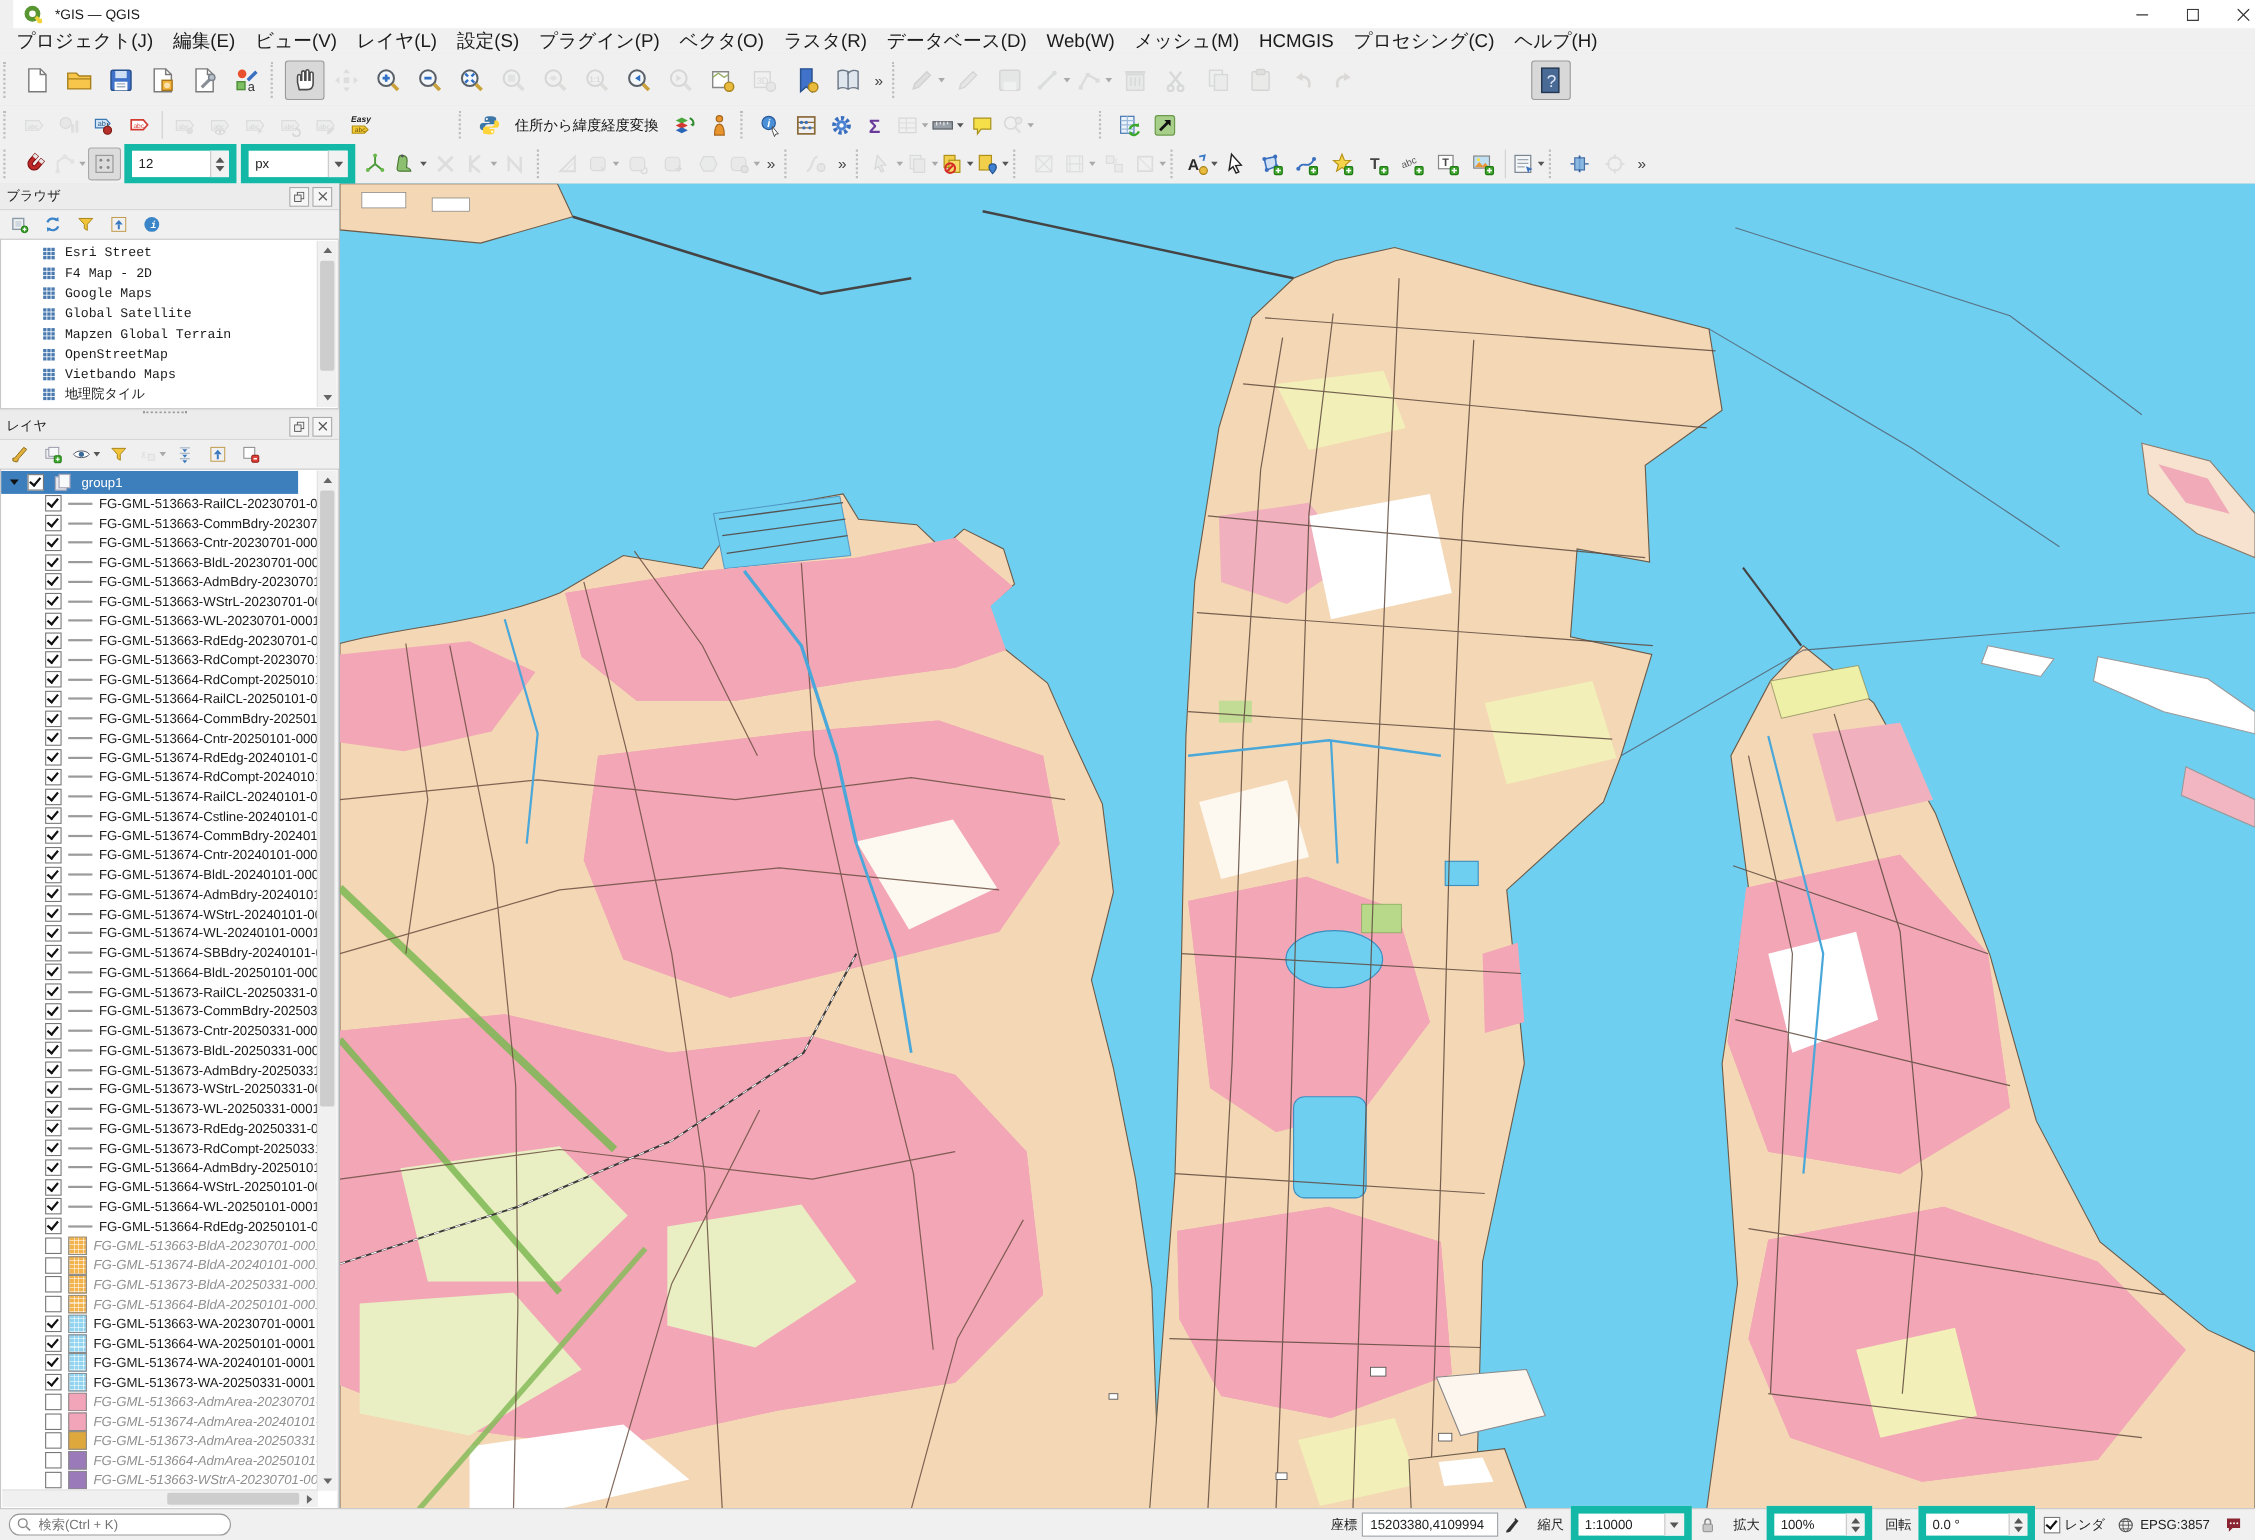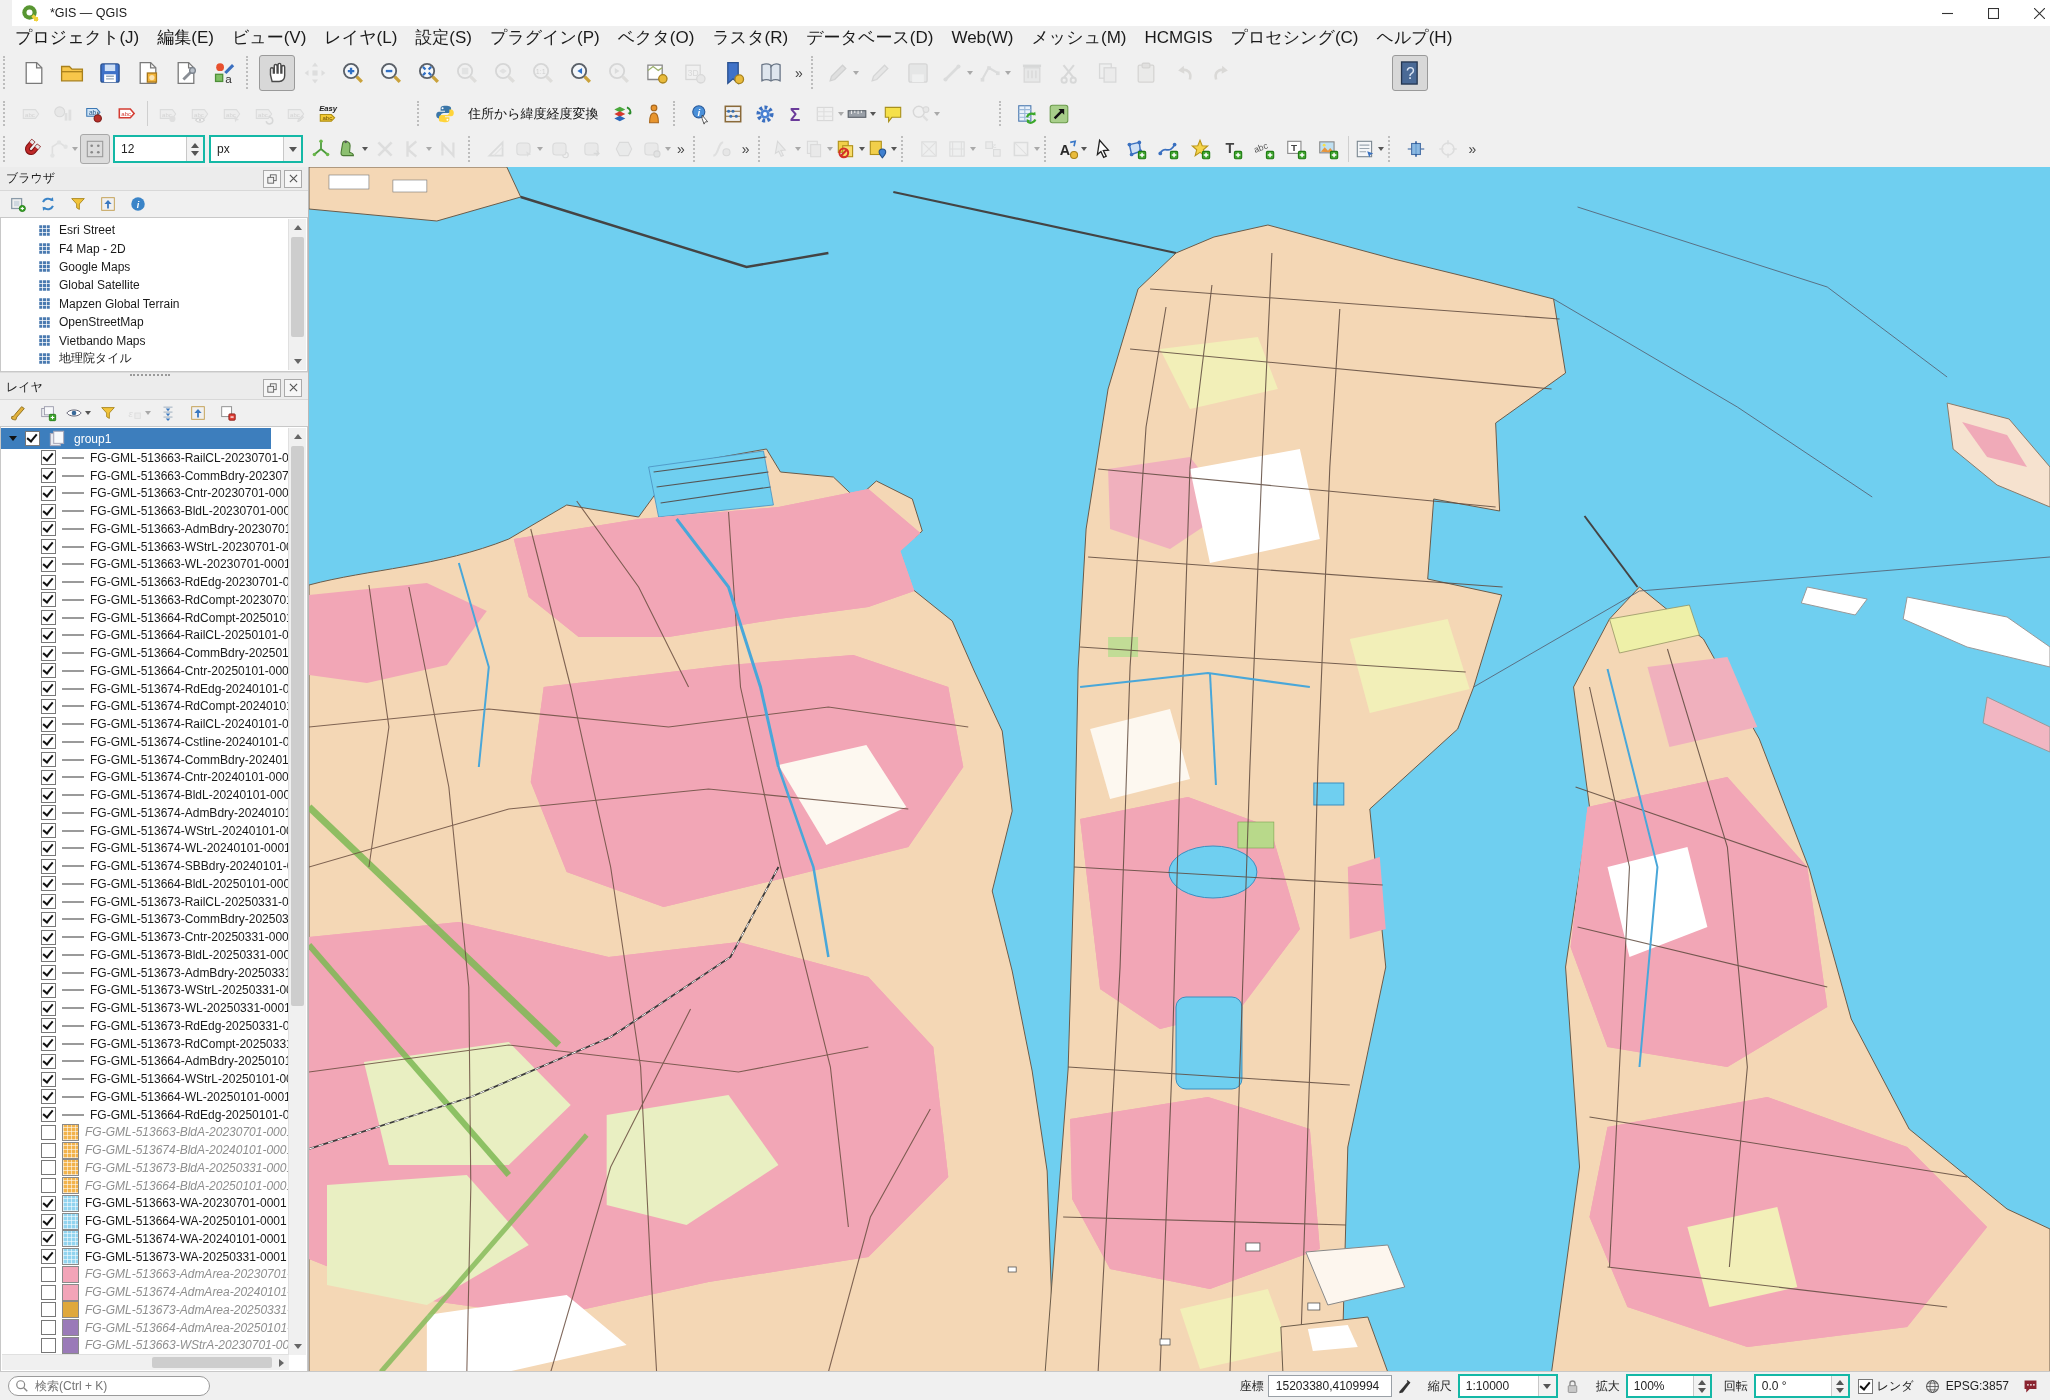--- a/index.html
+++ b/index.html
@@ -27,30 +27,30 @@
   .tbtn.pressed{background:#dcdcdc;border-color:#a8a8a8;}
   .tbtn.dis{opacity:.45;filter:grayscale(.85);}
   .isvg{width:22px;height:22px;display:block;}
   .tb1 .isvg{width:26px;height:26px;}
   .ddm{width:0;height:0;border-left:3.5px solid transparent;border-right:3.5px solid transparent;border-top:4px solid #555;margin-left:2px;}
   .tgrip{width:7px;height:70%;margin:0 3px;border-left:2px dotted #bdbdbd;}
   .tsep{width:1px;height:70%;background:#cfcfcf;margin:0 4px;}
   .tchev{font-size:14px;color:#444;padding:0 5px;}
   .tspace{display:inline-block;}
   .ttextbtn{font-size:13px;color:#111;padding:3px 6px;border:1px solid transparent;white-space:nowrap;}
-  .twidget{display:inline-flex;align-items:center;background:#fff;border:2px solid #14b8a6;height:24px;font-size:12px;color:#222;margin:0 2px;position:relative;}
+  .twidget{display:inline-flex;align-items:center;background:#fff;border:7px solid #14b8a6;height:24px;font-size:12px;color:#222;margin:0 2px;position:relative;}
   .twidget .val{padding:0 6px;flex:1;}
   .spinbtns{width:16px;height:100%;border-left:1px solid #c8c8c8;display:flex;flex-direction:column;align-items:center;justify-content:center;gap:3px;background:#f2f2f2;}
   .spup{width:0;height:0;border-left:4px solid transparent;border-right:4px solid transparent;border-bottom:5px solid #555;}
   .spdn{width:0;height:0;border-left:4px solid transparent;border-right:4px solid transparent;border-top:5px solid #555;}
   .combodd{width:17px;height:100%;border-left:1px solid #c8c8c8;display:flex;align-items:center;justify-content:center;background:#f2f2f2;}
   
   .dock{position:absolute;left:0;top:167px;width:308px;bottom:28px;background:#f0f0f0;border-right:1px solid #b8b8b8;}
   .panel{position:absolute;left:0;width:308px;background:#f0f0f0;}
-  .pbrowser{top:0;height:205px;}
+  .pbrowser{top:0;height:205px;font-family:Liberation Mono, monospace;}
   .players{top:209px;bottom:0;}
   .splitter{position:absolute;top:205px;height:4px;left:0;width:308px;background:#ececec;border-top:1px solid #dcdcdc;}
   .splitter::after{content:"";position:absolute;left:130px;top:1px;width:40px;border-top:2px dotted #9a9a9a;}
   .phead{height:23px;display:flex;align-items:center;padding:0 6px;font-size:12px;color:#222;background:#ececec;border-bottom:1px solid #d8d8d8;}
   .pbtns{margin-left:auto;display:flex;gap:3px;}
   .pbtn{width:16px;height:16px;display:flex;align-items:center;justify-content:center;border:1px solid #aaa;background:#f6f6f6;}
   .ptools{height:26px;display:flex;align-items:center;gap:2px;padding-left:4px;border-bottom:1px solid #e2e2e2;}
   .ptools .tbtn{width:24px;height:24px;}
   .ptools .isvg{width:18px;height:18px;}
   .ptree{position:absolute;left:0;right:0;background:#fff;border:1px solid #c8c8c8;overflow:hidden;}

